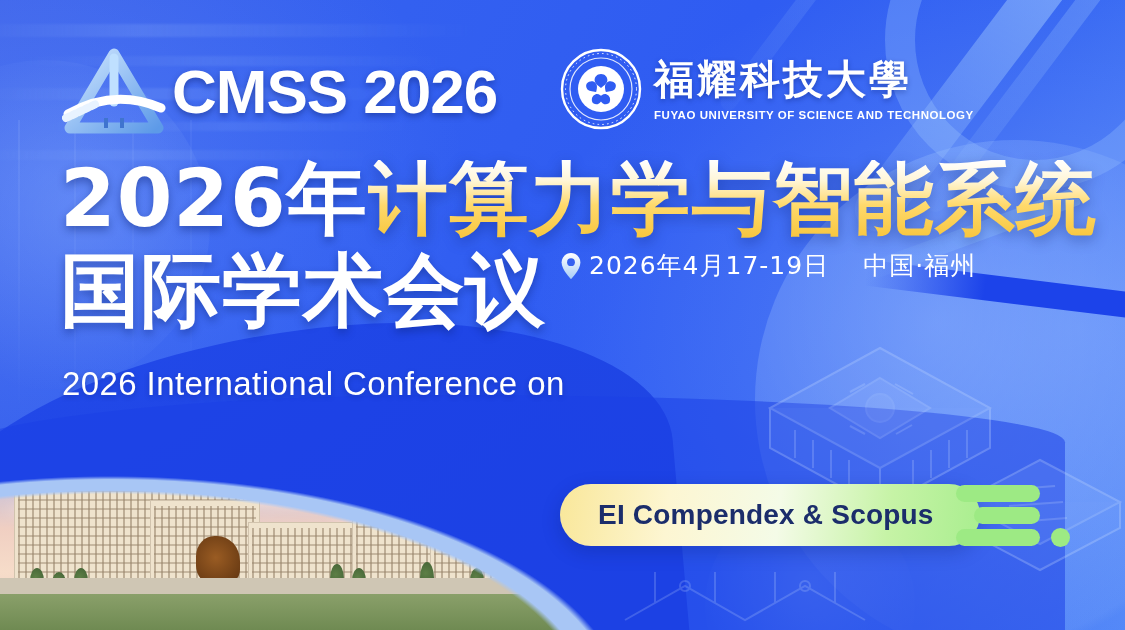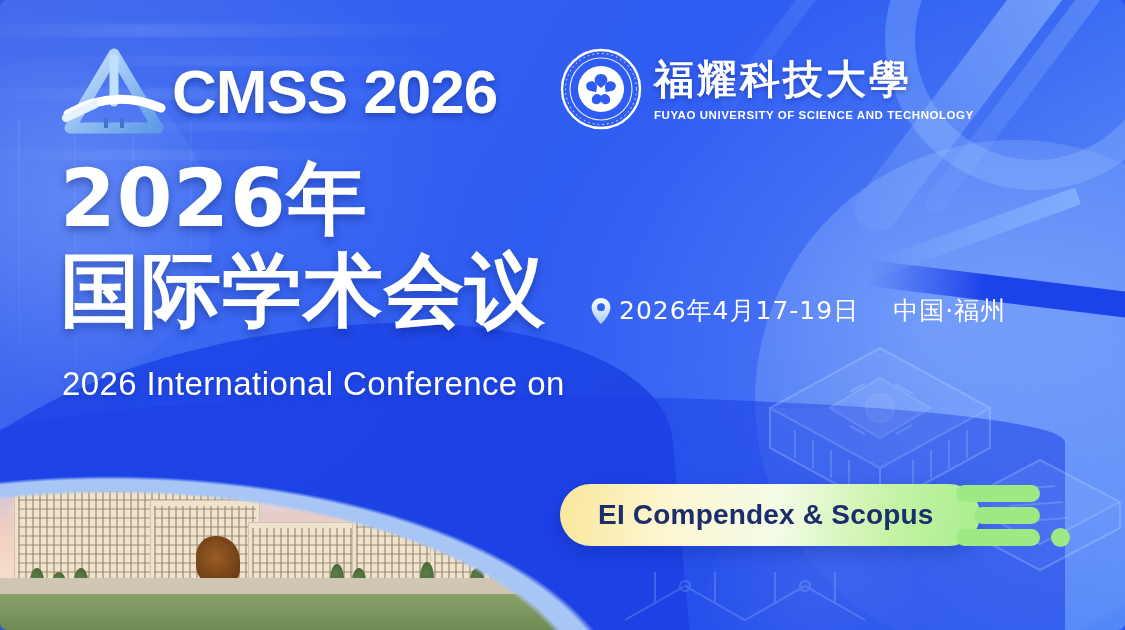--- a/index.html
+++ b/index.html
@@ -7,21 +7,20 @@
 
   .banner{
     position:relative;
     width:1125px; height:630px;
     overflow:hidden;
     font-family:"Liberation Sans", sans-serif;
     background:
       radial-gradient(ellipse 900px 620px at 96% 52%, rgba(140,175,255,.40) 0%, rgba(140,175,255,0) 62%),
       radial-gradient(ellipse 700px 520px at 4% 28%, rgba(120,160,255,.30) 0%, rgba(120,160,255,0) 60%),
       linear-gradient(118deg, #3c62ea 0%, #3360f0 28%, #2f5cf2 52%, #3465f2 74%, #4f85f7 100%);
-    border-radius: 7px;
   }
 
   
   .bg{ position:absolute; inset:0; overflow:hidden; }
 
   .circle{ position:absolute; border-radius:50%; }
   .c1{ width:520px; height:520px; right:-150px; top:140px;
        background:radial-gradient(circle at 35% 35%, rgba(160,195,255,.45), rgba(160,195,255,.10) 70%, rgba(160,195,255,0) 72%); }
   .c2{ width:300px; height:300px; right:-60px; top:-110px;
        border:30px solid rgba(150,190,255,.33); }
@@ -138,21 +137,21 @@
   
   .cn-title{ position:absolute; left:60px; top:160px; line-height:.98; }
   .cn-line{ display:flex; align-items:baseline; font-weight:bold; font-size:80px;
     font-family:"DejaVu Sans", sans-serif; letter-spacing:1px; }
   .cn-white{ color:#ffffff; text-shadow:0 4px 8px rgba(10,30,110,.42); }
   .cn-gold{
     background:linear-gradient(180deg,#ffffff 0%,#fff6d8 26%,#ffd96b 58%,#f7c63f 100%);
     -webkit-background-clip:text; background-clip:text; color:transparent;
     filter:drop-shadow(0 4px 7px rgba(10,30,110,.40));
   }
-  .cn-line2{ margin-top:14px; display:flex; align-items:flex-end; gap:44px; }
+  .cn-line2{ margin-top:14px; display:flex; align-items:flex-start; gap:14px; }
 
   .meta{ display:flex; align-items:center; font-size:25px; color:#fff; font-weight:500;
     padding-bottom:6px; }
   .pin{ width:22px; height:28px; margin-right:7px; flex:0 0 auto; }
   .pin svg{ width:100%; height:100%; display:block; }
   .meta-city{ margin-left:34px; }
 
   .en-title{ position:absolute; left:62px; top:362px; color:#ffffff;
     font-size:33px; line-height:1.34; font-weight:400; letter-spacing:.4px;
     text-shadow:0 2px 5px rgba(10,30,110,.3); }
@@ -324,20 +323,21 @@
     </div>
     <div class="uni-names">
       <div class="uni-cn">福耀科技大學</div>
       <div class="uni-en">FUYAO UNIVERSITY OF SCIENCE AND TECHNOLOGY</div>
     </div>
   </div>
 
   <div class="cn-title">
     <div class="cn-line">
       <span class="cn-white">2026年</span>
+      <span class="cn-gold">计算力学与智能系统</span>
     </div>
     <div class="cn-line cn-line2">
       <span class="cn-white">国际学术会议</span>
       <span class="meta">
         <span class="pin">
           <svg viewBox="0 0 22 28">
             <defs>
                 <linearGradient id="pg" x1="0" y1="0" x2="0" y2="1">
               <stop offset="0" stop-color="#ffffff"></stop>
                   <stop offset="1" stop-color="#a8cdf6"></stop>

